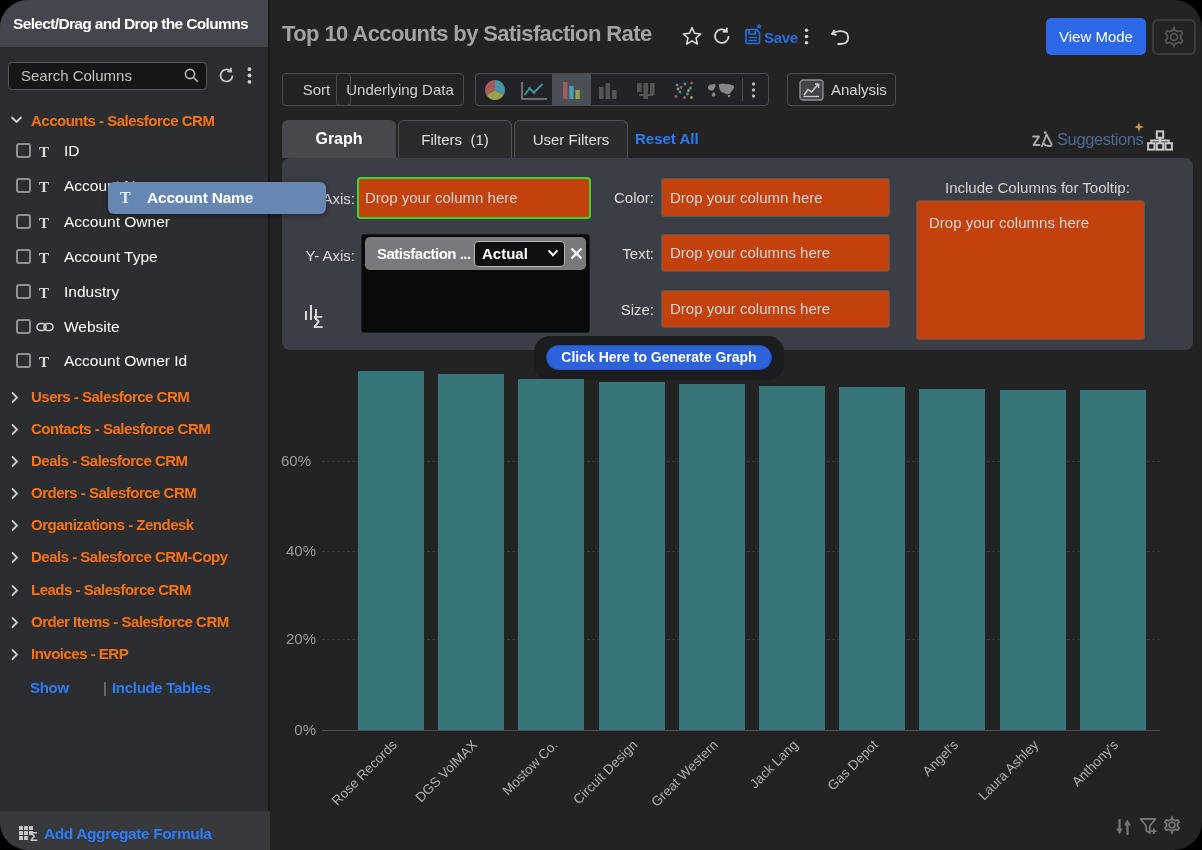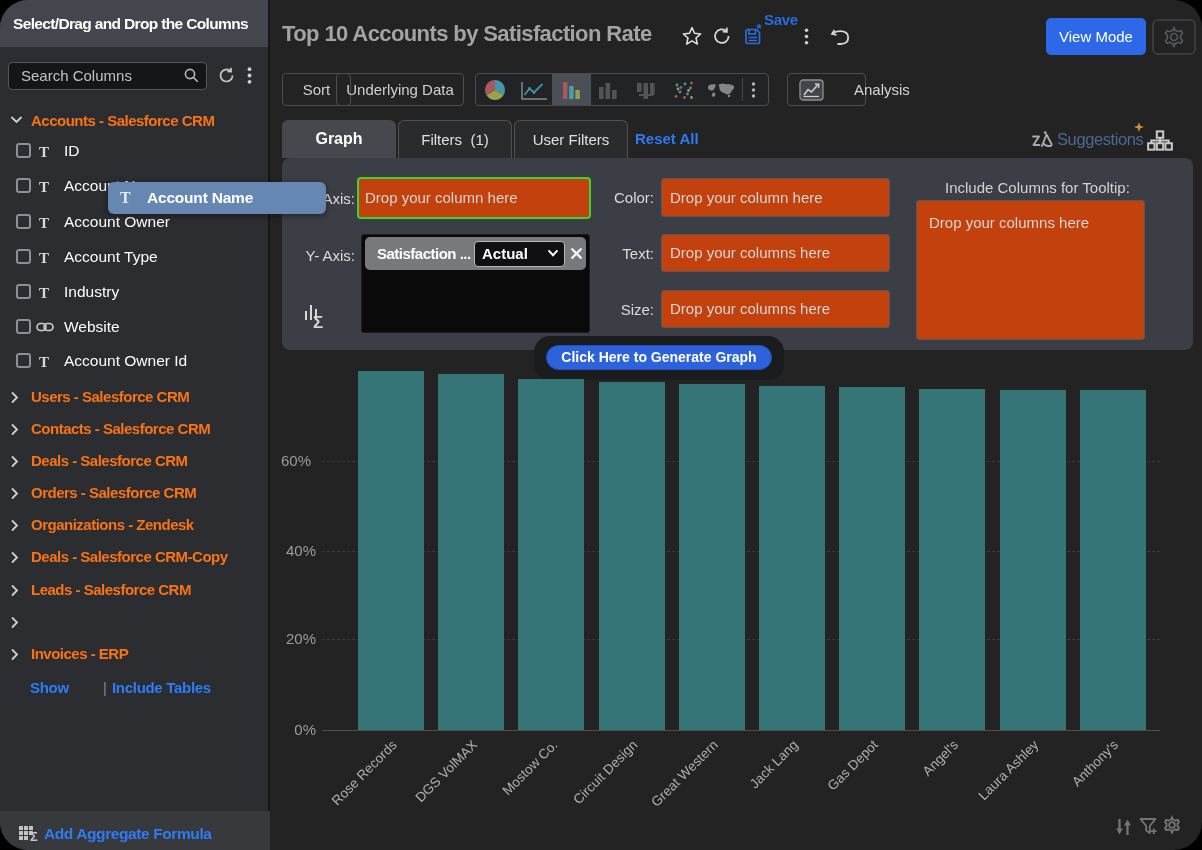--- a/index.html
+++ b/index.html
@@ -18,21 +18,21 @@
 .tt { position:absolute; left:39px; top:1px; font-family:"Liberation Serif", serif; font-weight:bold; font-size:15px; color:#d9d9d9; letter-spacing:0; }
 .chev { position:absolute; left:11px; top:7px; }
 #showrow { position:absolute; top:676px; left:0; width:270px; font-size:15px; font-weight:bold; height:24px; line-height:24px; }
 #showrow .b { color:#2e7cf6; letter-spacing:-0.3px; }
 #sbfoot { position:absolute; left:0; bottom:0; width:270px; height:39px; background:#37393d; }
 #sbfoot span { position:absolute; left:44px; top:14px; color:#2e7cf6; font-size:15.5px; font-weight:bold; letter-spacing:-0.4px; }
 
 #title { position:absolute; left:282px; top:21px; color:#a3a3a3; font-weight:bold; font-size:22px; letter-spacing:-0.6px; }
 #viewmode { position:absolute; left:1046px; top:18px; width:100px; height:37px; background:#2c68e8; border-radius:5px; color:#fff; font-size:15px; text-align:center; line-height:37px; }
 #gearbtn { position:absolute; left:1152px; top:19px; width:44px; height:36px; border:2px solid #3a3b3d; border-radius:6px; }
-#savetxt { position:absolute; left:764px; top:11px; color:#2b6cdf; font-size:15px; font-weight:bold; letter-spacing:-0.3px; }
+#savetxt { position:absolute; left:764px; top:29px; color:#2b6cdf; font-size:15px; font-weight:bold; letter-spacing:-0.3px; }
 
 .tbtn { position:absolute; top:73px; height:33px; border:1px solid #4b4d50; border-radius:4px; color:#cfcfcf; font-size:15px; text-align:center; line-height:31px; }
 #grp { position:absolute; left:475px; top:73px; width:294px; height:33px; border:1px solid #4b4d50; border-radius:4px; background:#222326; }
 #selcell { position:absolute; left:76px; top:0; width:39px; height:31px; background:#4b5056; }
 #grpdiv { position:absolute; left:266px; top:4px; width:1px; height:23px; background:#46484b; }
 
 .tab { position:absolute; top:120px; height:38px; width:114px; text-align:center; line-height:38px; font-size:15px; border-radius:6px 6px 0 0; }
 #tabg { left:282px; background:#46484d; color:#fff; font-weight:bold; font-size:16px; }
 #tabf { left:398px; background:#2a2b2d; border:1px solid #515151; border-bottom:none; color:#e0e0e0; }
 #tabu { left:514px; background:#2a2b2d; border:1px solid #515151; border-bottom:none; color:#e0e0e0; }
@@ -162,20 +162,21 @@
         <div class="trow" style="top:577.5px">
           <svg class="chev" width="8" height="11" viewBox="0 0 8 11">
             <path d="M1.5 1 L6 5.5 L1.5 10" stroke="#cfcfcf" stroke-width="1.8" fill="none" stroke-linecap="round"></path>
           </svg>
           <span class="lbl">Leads - Salesforce CRM</span>
         </div>
         <div class="trow" style="top:609.6px">
           <svg class="chev" width="8" height="11" viewBox="0 0 8 11">
             <path d="M1.5 1 L6 5.5 L1.5 10" stroke="#cfcfcf" stroke-width="1.8" fill="none" stroke-linecap="round"></path>
           </svg>
+          <span class="lbl">Order Items - Salesforce CRM</span>
         </div>
         <div class="trow" style="top:641.6px">
           <svg class="chev" width="8" height="11" viewBox="0 0 8 11">
             <path d="M1.5 1 L6 5.5 L1.5 10" stroke="#cfcfcf" stroke-width="1.8" fill="none" stroke-linecap="round"></path>
           </svg>
           <span class="lbl">Invoices - ERP</span>
         </div>
       </div>
     <div id="showrow">
         <span class="b" style="position:absolute;left:30px;">Show</span>
@@ -287,21 +288,21 @@
           <path d="M21 12 Q23.5 11 23.5 13 Q22.5 15 21 14 Z"></path>
         </g>
       </svg>
     <div id="grpdiv"></div>
     <svg style="left:275px;top:8px;" width="5" height="16" viewBox="0 0 5 16">
         <circle cx="2.5" cy="2" r="1.7" fill="#b5b5b5"></circle>
         <circle cx="2.5" cy="8" r="1.7" fill="#b5b5b5"></circle>
         <circle cx="2.5" cy="14" r="1.7" fill="#b5b5b5"></circle>
       </svg>
   </div>
-  <div class="tbtn" id="analysisbtn" style="left:787px;width:79px;text-align:left;padding-left:66px;font-size:15px;color:#d5d5d5;">Analysis</div>
+  <div class="tbtn" id="analysisbtn" style="left:787px;width:109px;text-align:left;padding-left:43px;font-size:15px;color:#d5d5d5;">Analysis</div>
   <svg style="left:799px;top:79px;" width="25" height="22" viewBox="0 0 25 22">
       <rect x="1" y="1" width="23" height="20" rx="3" fill="#43454a" stroke="#8f9194" stroke-width="1.3"></rect>
       <path d="M5 16 L9 10.5 L12.5 13 L19 5.5" stroke="#c9cbce" stroke-width="1.6" fill="none"></path>
       <path d="M19.5 9 L19.8 5.2 L16 5" stroke="#c9cbce" stroke-width="1.4" fill="none"></path>
       <path d="M4.5 17.5 L20 17.5" stroke="#c9cbce" stroke-width="1.3"></path>
     </svg>
   <div class="tab" id="tabg">Graph</div>
   <div class="tab" id="tabf">Filters&nbsp;&nbsp;(1)</div>
   <div class="tab" id="tabu">User Filters</div>
   <div id="resetall">Reset All</div>

